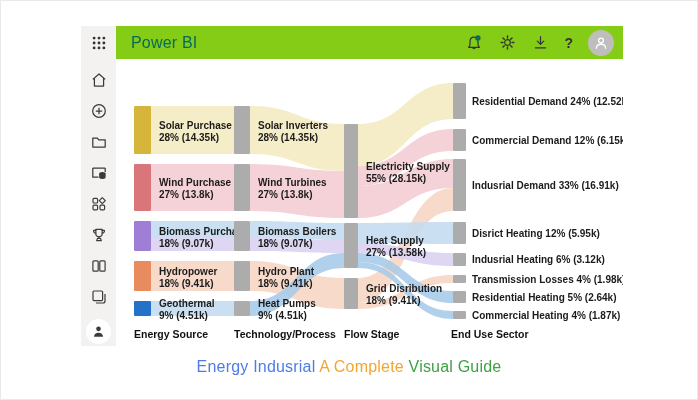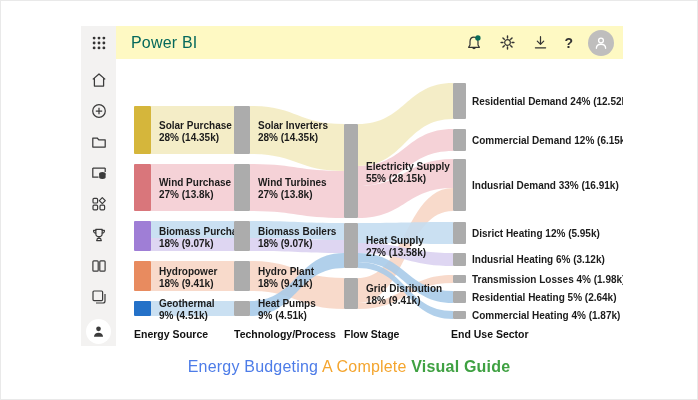--- a/index.html
+++ b/index.html
@@ -1,19 +1,19 @@
 <!DOCTYPE html>
 <html><head>
 <meta charset="utf-8">
 <style>
   html,body{margin:0;padding:0;background:#fff;}
   .screen{position:relative;width:698px;height:400px;background:#fff;border:1px solid #e9e9e9;
           box-sizing:border-box;font-family:"Liberation Sans",sans-serif;overflow:hidden;}
   .app-window{position:absolute;left:80px;top:25px;width:542px;height:320px;background:#fff;}
-  .app-header{height:33px;background:#fef9c3;display:flex;align-items:center;}
+  .app-header{height:33px;background:#84cc16;display:flex;align-items:center;}
   .waffle-cell{width:35px;height:100%;background:#F3F2F1;display:flex;align-items:center;justify-content:center;}
   .app-title{font-size:16px;margin-left:15px;font-weight:400;letter-spacing:.2px;}
   .header-actions{margin-left:auto;display:flex;align-items:center;gap:15px;padding-right:9px;}
   .hicon{width:18px;height:18px;display:flex;align-items:center;justify-content:center;cursor:pointer;}
   .help-glyph{font-size:14px;font-weight:700;color:#333;cursor:pointer;}
   .avatar{width:26px;height:26px;border-radius:50%;background:#BFBEBD;display:flex;align-items:center;justify-content:center;cursor:pointer;}
   .app-body{display:flex;height:287px;}
   .sidebar{width:35px;background:#F3F2F1;display:flex;flex-direction:column;align-items:center;padding-top:11px;gap:12px;box-sizing:border-box;}
   .sicon{width:19px;height:19px;display:flex;align-items:center;justify-content:center;cursor:pointer;}
   .sidebar-avatar{width:25px;height:25px;border-radius:50%;background:#fff;display:flex;align-items:center;justify-content:center;cursor:pointer;margin-top:1px;}
@@ -239,15 +239,15 @@
             <text x="18" y="279" font-size="10.5" font-weight="700" fill="#111">Energy Source</text>
             <text x="118" y="279" font-size="10.5" font-weight="700" fill="#111">Technology/Process</text>
             <text x="228" y="279" font-size="10.5" font-weight="700" fill="#111">Flow Stage</text>
             <text x="335" y="279" font-size="10.5" font-weight="700" fill="#111">End Use Sector</text>
           </svg>
       </div>
     </div>
   </div>
 
   <div class="caption">
-    <span style="color: rgb(77, 124, 232);">Energy Budgeting </span><span style="color: rgb(244, 165, 46); margin-top: 20px;">A Complete </span><span style="color: rgb(63, 161, 66); font-weight: bold;">Visual Guide</span>
+    <span style="color: rgb(77, 124, 232);">Energy Indusrial </span><span style="color: rgb(244, 165, 46); margin-top: 20px;">A Complete </span><span style="color: rgb(63, 161, 66);">Visual Guide</span>
   </div>
 </div>
 
 </body></html>

